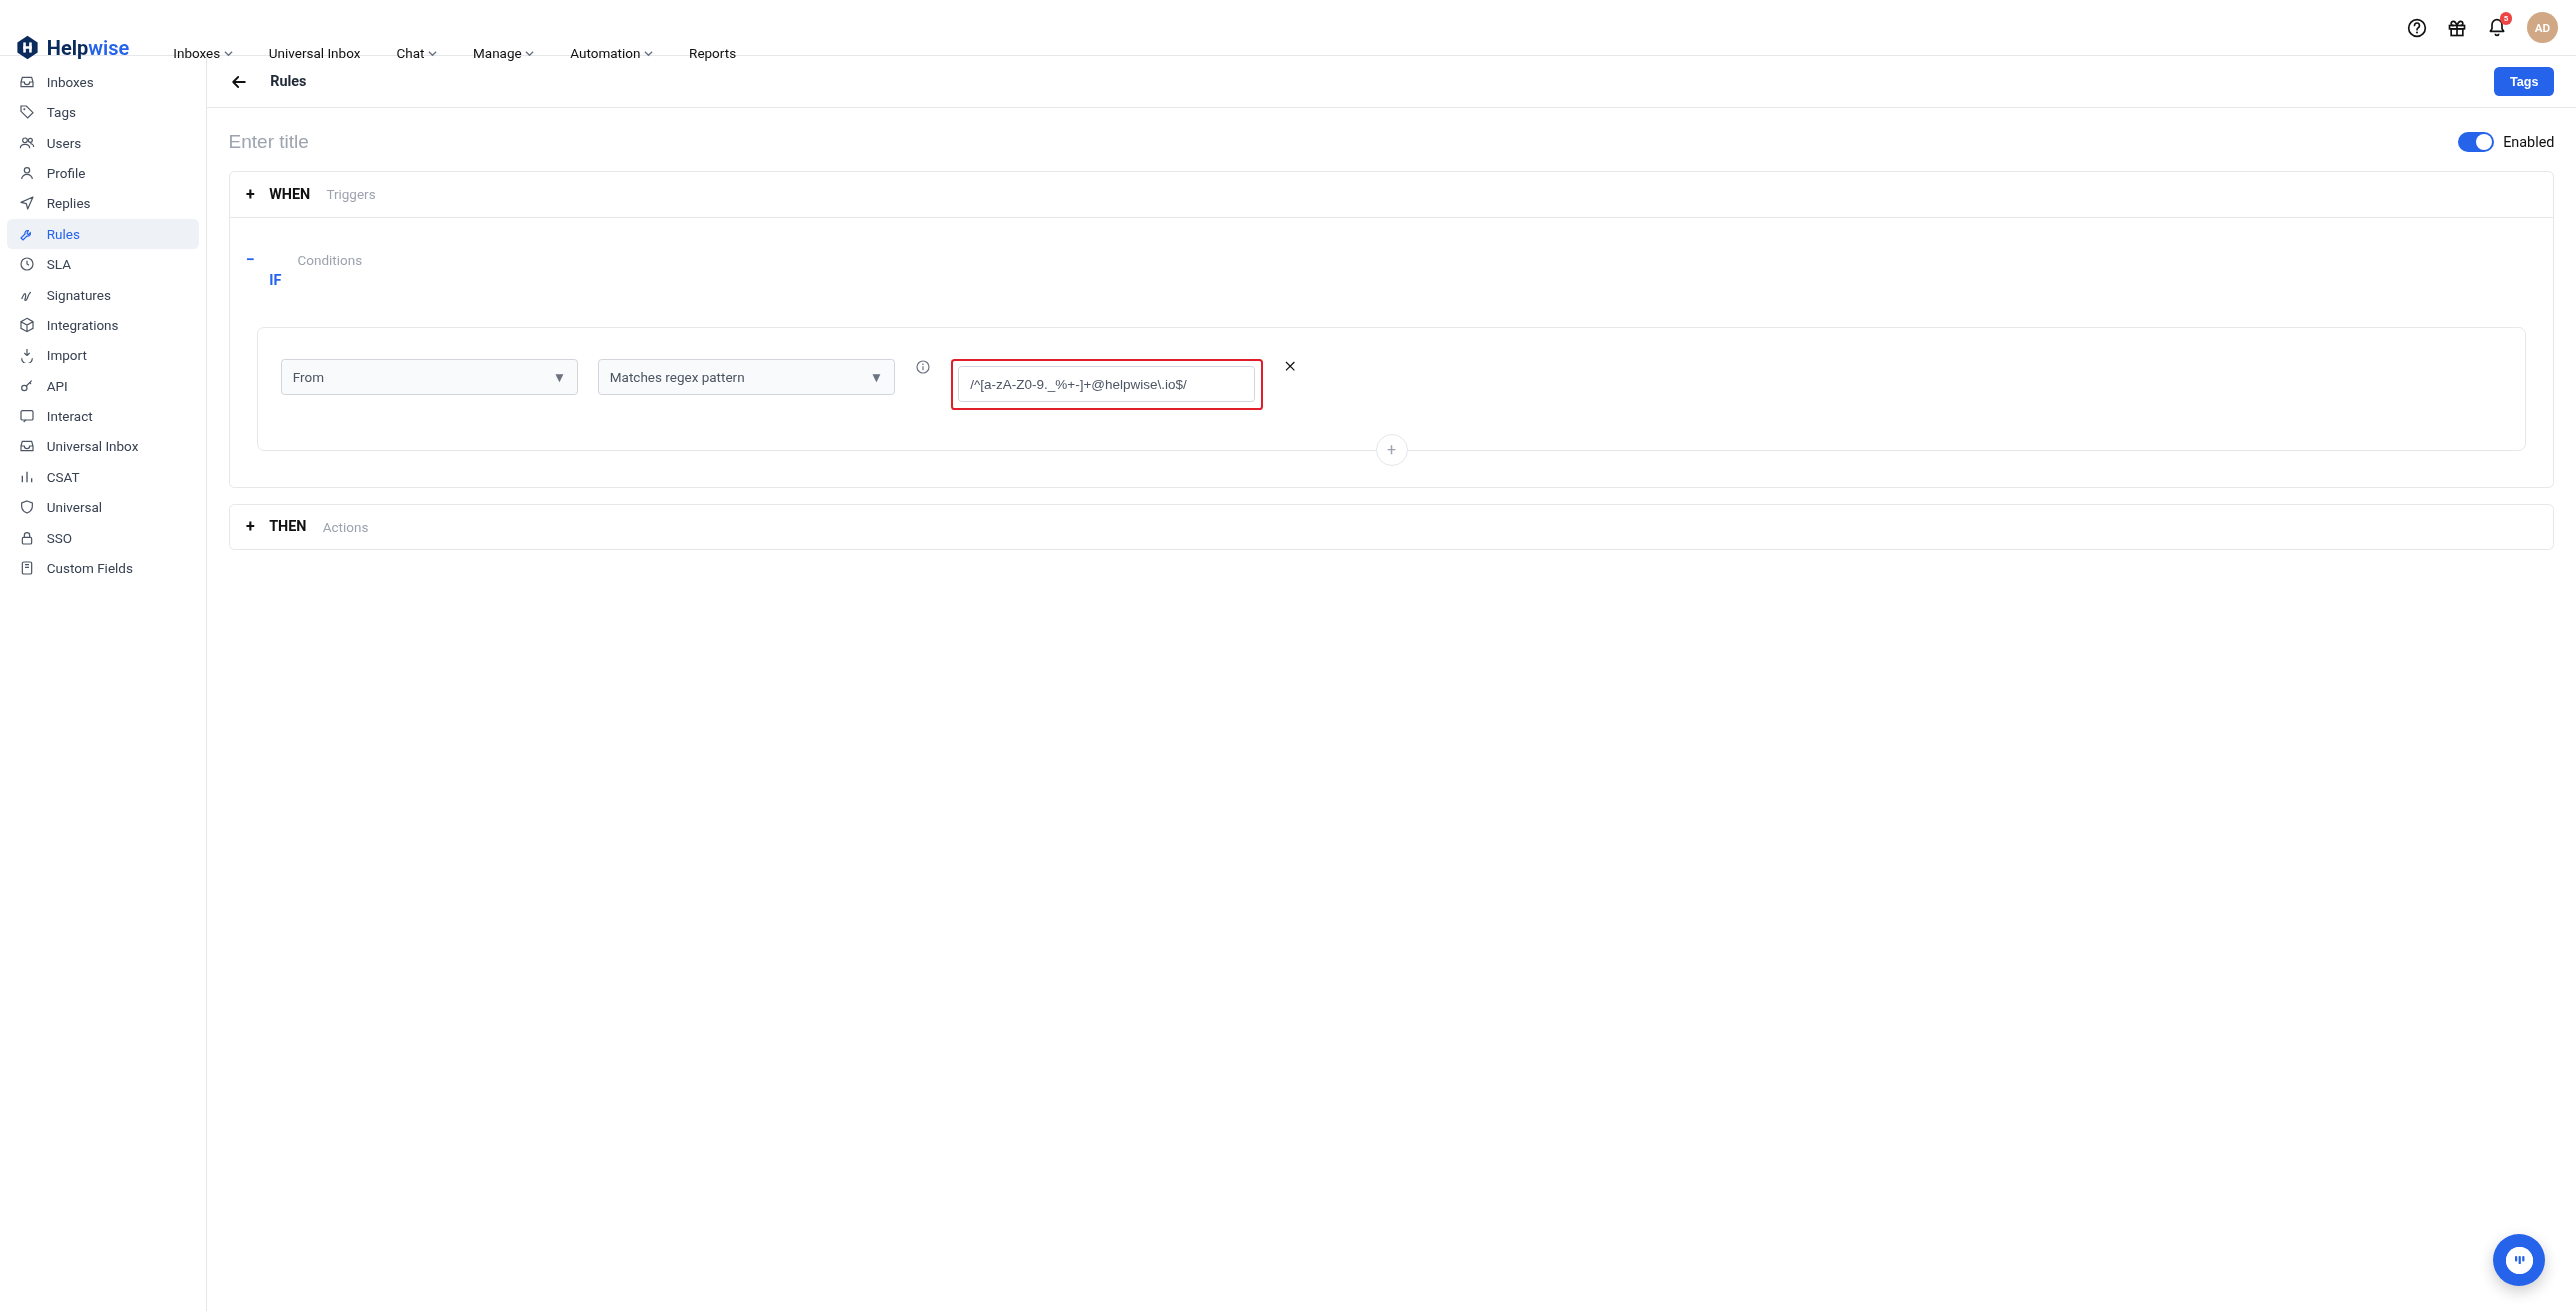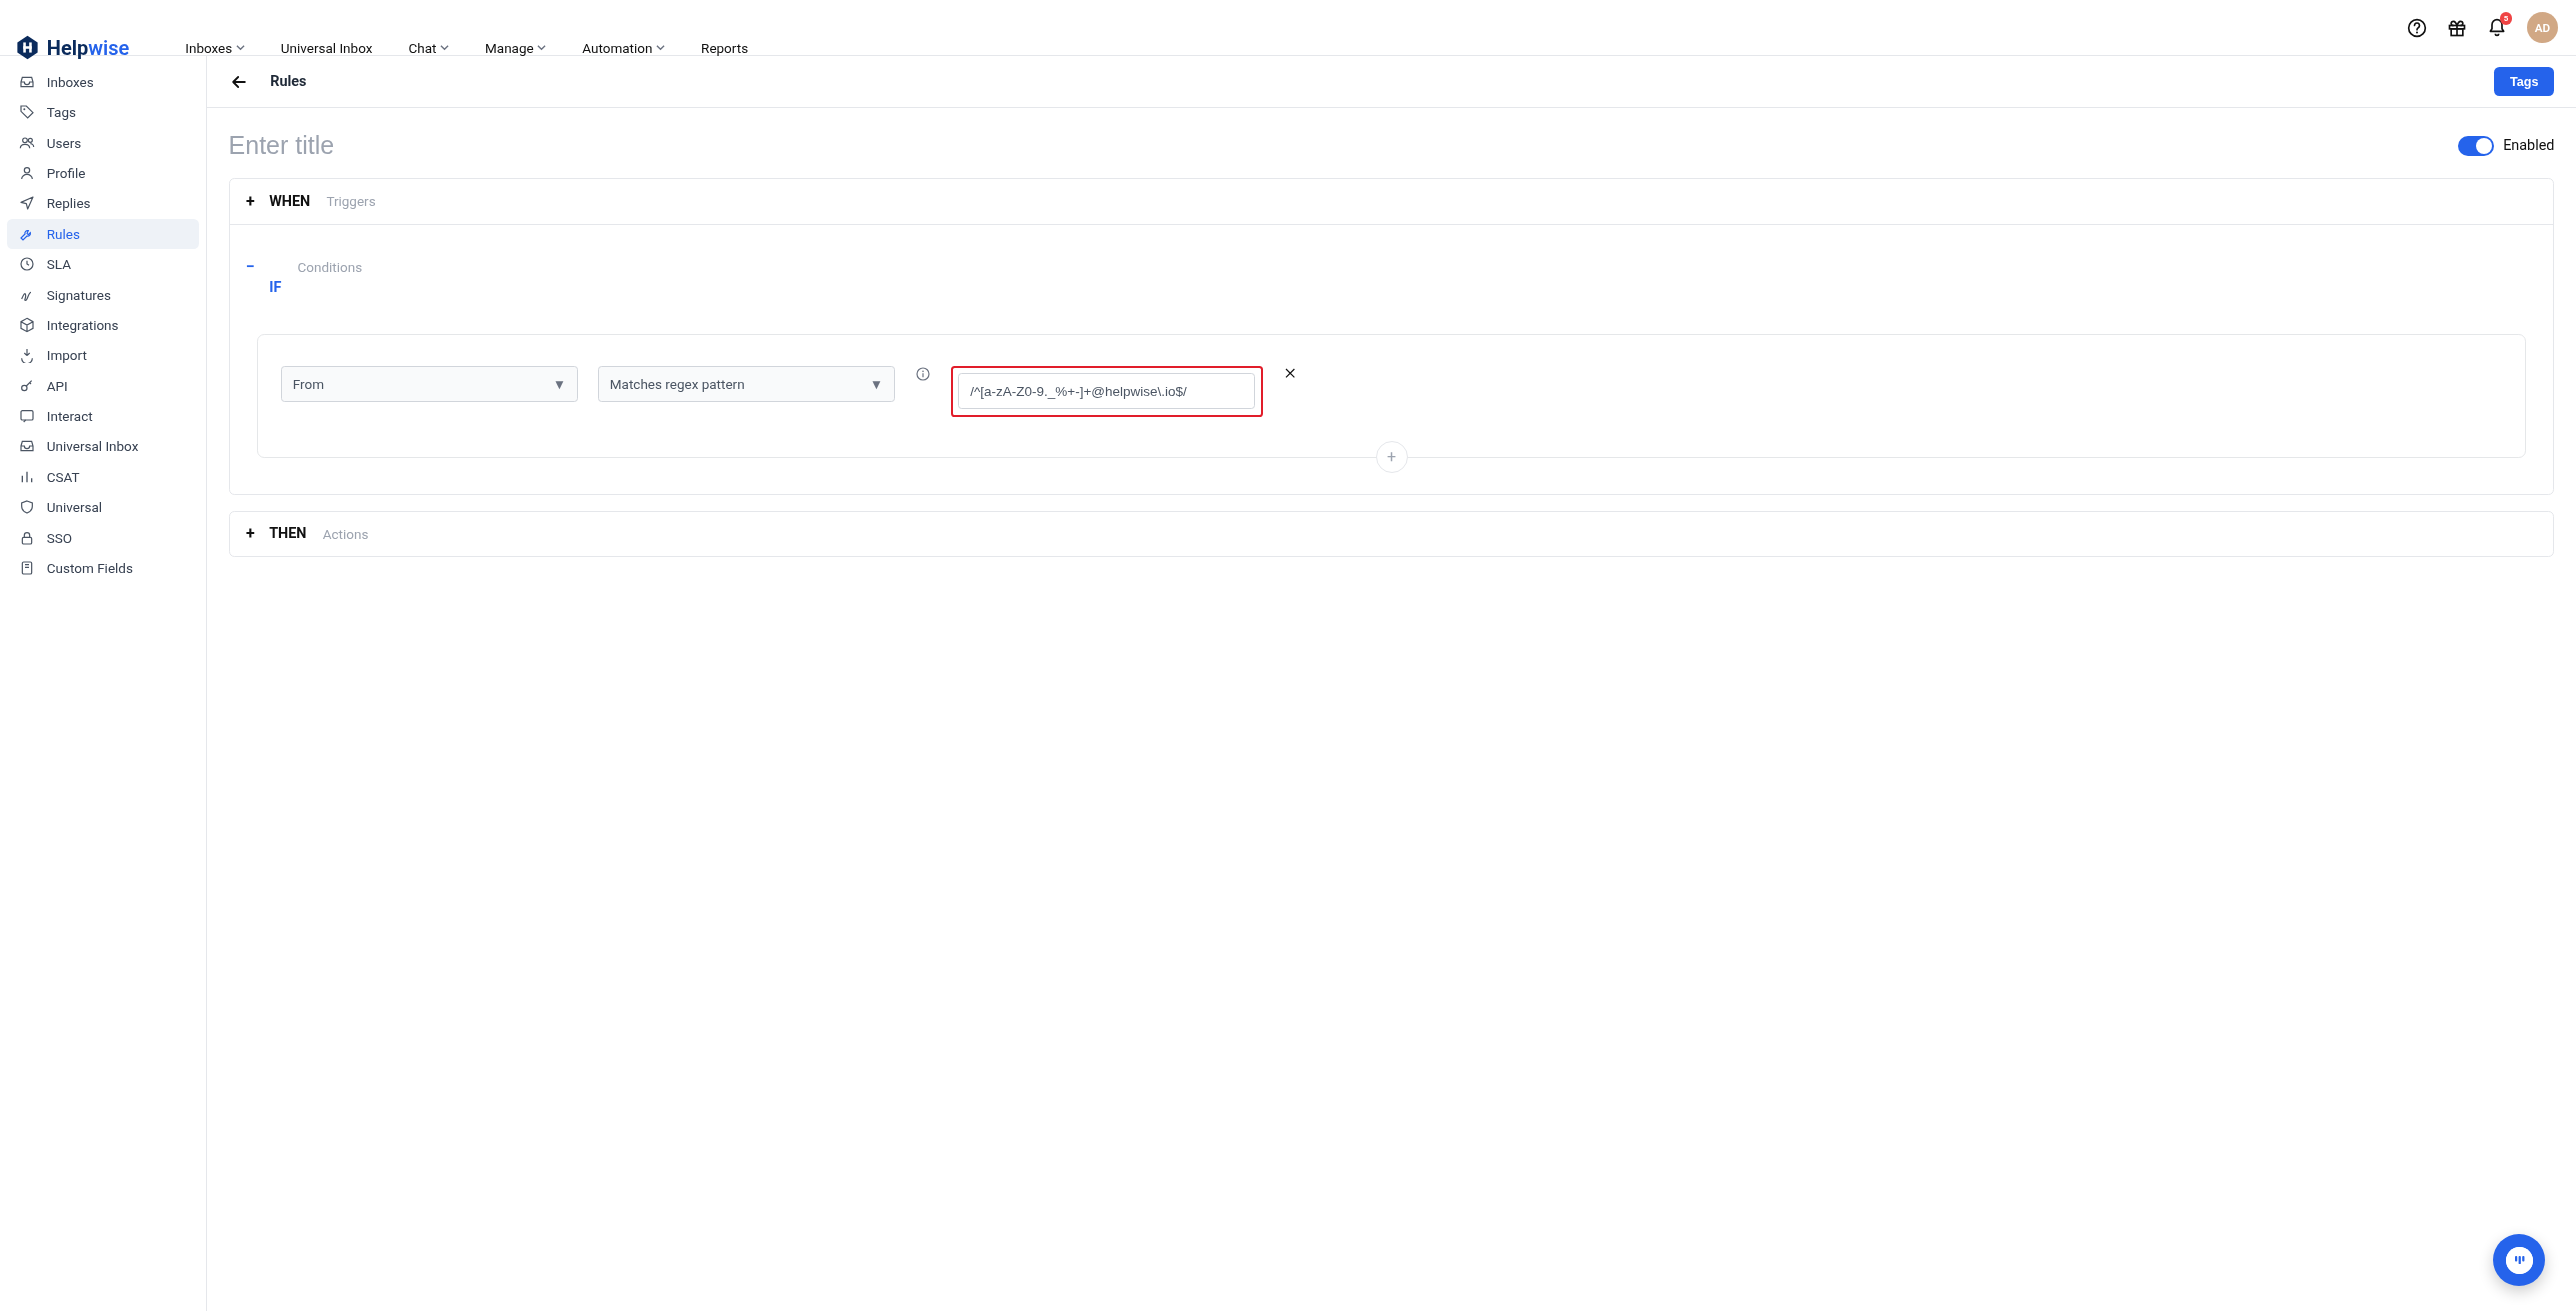--- a/index.html
+++ b/index.html
@@ -11,21 +11,21 @@
   }
   
   .topbar {
     display: flex;
     align-items: center;
     justify-content: space-between;
     height: 56px;
     border-bottom: 0.9px solid #e5e7eb;
     padding: 0 18px 0 14.4px;
   }
-  .topbar-left { display: flex; align-items: center; gap: 27px; margin-top: 40px; }
+  .topbar-left { display: flex; align-items: flex-end; gap: 15px; margin-top: 40px; }
   .logo { display: flex; align-items: center; gap: 5.4px; font-weight: 700; font-size: 20px; }
   .logo-mark { width: 27px; height: 27px; }
   .logo-text1 { color: #0b2b5c; }
   .logo-text2 { color: #2563eb; font-weight: 600; }
   .nav { display: flex; align-items: center; gap: 36px; margin-left: 29px; }
   .nav-item { display: flex; align-items: center; gap: 3.6px; color: #111; font-size: 13.5px; cursor: pointer; }
   .nav-item .chev { color: #6b7280; }
   .topbar-right { display: flex; align-items: center; gap: 20px; }
   .icon-btn { position: relative; cursor: pointer; color: #111; display: flex; align-items: center; justify-content: center; }
   .notif-badge {
@@ -70,21 +70,21 @@
     background: #2563eb; color: #fff; border: none; border-radius: 5.4px;
     padding: 7.2px 16px; font-weight: 600; font-size: 12.6px; cursor: pointer;
   }
 
   .content { padding: 23.4px 21.6px 36px 21.6px; }
   .title-row {
     display: flex; align-items: center; justify-content: space-between;
     margin-bottom: 18px;
   }
   .title-input {
-    border: none; outline: none; font-size: 25px; font-weight: 500;
+    border: none; outline: none; font-size: 19px; font-weight: 500;
     color: #111; width: 60%;
   }
   .title-input::placeholder { color: #9ca3af; }
   .enabled-wrap { display: flex; align-items: center; gap: 9px; }
   .toggle {
     position: relative; width: 36px; height: 20px; border-radius: 10px;
     background: #2563eb; cursor: pointer;
   }
   .toggle-knob {
     position: absolute; top: 1.8px; right: 1.8px; width: 16px; height: 16px;

